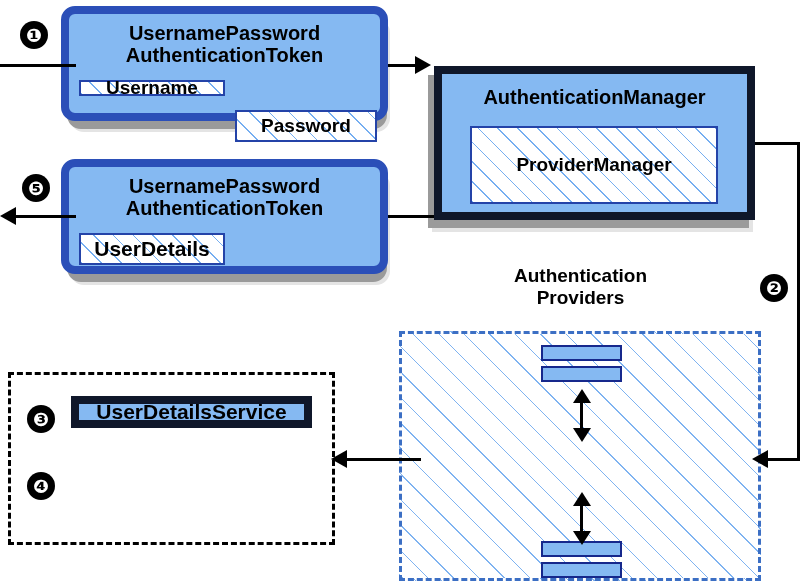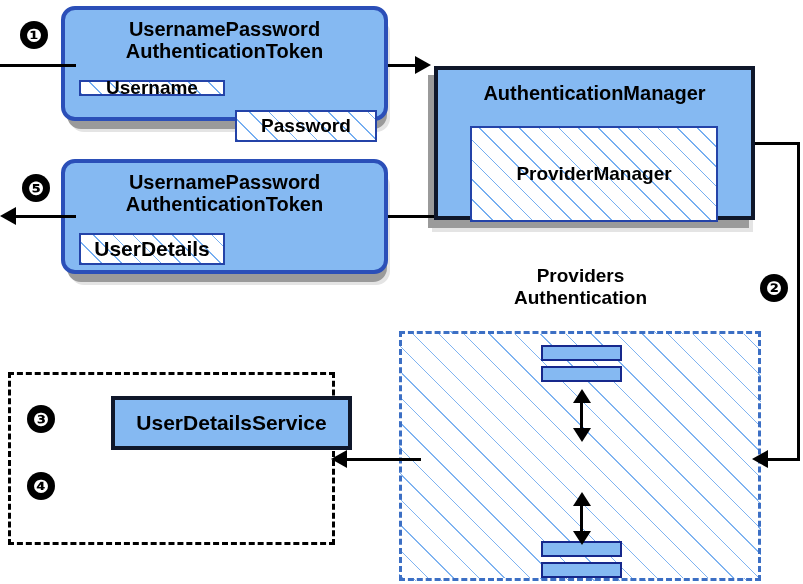--- a/index.html
+++ b/index.html
@@ -24,21 +24,21 @@
     line-height:1;
     z-index:40;
   }
 
   
   .shadow-dark{background:#9a9a9a;}
   .shadow-light{background:#e4e4e4;}
 
   .bluebox{
     background:#85b9f2;
-    border:4px solid #0f172a;
+    border:8px solid #0f172a;
     box-sizing:border-box;
     display:flex;align-items:center;justify-content:center;
     text-align:center;
     font-weight:bold;
     color:#000000;
     z-index:20;
   }
   .bluebox.rounded{border-radius:14px;border-color:#2b4fb8;}
 
   
@@ -126,21 +126,21 @@
   <div class="abs line-h" style="left:388px;top:64px;width:36px;"></div>
   <div class="abs arrow arrow-right" style="left:415px;top:56px;"></div>
 
   <div class="abs shadow-light" style="left:432px;top:79px;width:321px;height:153px;"></div>
   <div class="abs shadow-dark" style="left:428px;top:75px;width:321px;height:153px;"></div>
 
   <div class="abs bluebox" style="left:434px;top:66px;width:321px;height:154px;flex-direction:column;justify-content:flex-start;padding-top:12px;">
     <div style="font-size:20px;">AuthenticationManager</div>
   </div>
 
-  <div class="abs hatch-white" style="left:470px;top:126px;width:248px;height:96px;font-size:19px;">
+  <div class="abs hatch-white" style="left:470px;top:126px;width:248px;height:78px;font-size:19px;">
     <span>ProviderManager</span>
   </div>
 
   <div class="abs badge" style="left:22px;top:174px;">❺</div>
 
   <div class="abs line-h" style="left:14px;top:215px;width:62px;"></div>
   <div class="abs arrow arrow-left" style="left:0px;top:207px;"></div>
 
   <div class="abs shadow-light" style="left:70px;top:172px;width:320px;height:113px;border-radius:14px;"></div>
   <div class="abs shadow-dark" style="left:67px;top:169px;width:320px;height:113px;border-radius:14px;"></div>
@@ -159,22 +159,22 @@
   <div class="abs line-h" style="left:388px;top:215px;width:46px;"></div>
 
   <div class="abs line-h" style="left:755px;top:142px;width:45px;"></div>
   <div class="abs line-v" style="left:797px;top:142px;height:318px;"></div>
   <div class="abs line-h" style="left:766px;top:458px;width:34px;"></div>
   <div class="abs arrow arrow-left" style="left:752px;top:450px;"></div>
 
   <div class="abs badge" style="left:760px;top:274px;">❷</div>
 
   <div class="abs title-text" style="left:478px;top:265px;width:205px;">
+    <div>Authentication</div>
     <div>Providers</div>
-    <div>Authentication</div>
   </div>
 
   <div class="abs providers-region" style="left:399px;top:331px;width:362px;height:250px;"></div>
 
   <div class="abs smallbar" style="left:541px;top:345px;width:81px;height:16px;"></div>
   <div class="abs smallbar" style="left:541px;top:366px;width:81px;height:16px;"></div>
 
   <div class="abs line-v" style="left:580px;top:392px;height:40px;"></div>
   <div class="abs arrow arrow-up" style="left:573px;top:389px;"></div>
   <div class="abs arrow arrow-down" style="left:573px;top:428px;"></div>
@@ -192,20 +192,20 @@
   <div class="abs line-h" style="left:345px;top:458px;width:76px;"></div>
   <div class="abs arrow arrow-left" style="left:331px;top:450px;"></div>
 
   <div class="abs dashed-black" style="left:8px;top:372px;width:327px;height:173px;"></div>
 
   <div class="abs badge" style="left:27px;top:405px;">❸</div>
   <div class="abs badge" style="left:27px;top:472px;">❹</div>
 
   <div class="abs shadow-light" style="left:61px;top:409px;width:244px;height:40px;"></div>
   <div class="abs shadow-dark" style="left:65px;top:405px;width:244px;height:40px;"></div>
-  <div class="abs bluebox" style="left:71px;top:396px;width:241px;height:54px;font-size:21px;margin-left:40px;">
+  <div class="abs bluebox" style="left:71px;top:396px;width:241px;height:32px;font-size:21px;">
     <span>UserDetailsService</span>
   </div>
 
   <div class="abs shadow-light" style="left:61px;top:478px;width:244px;height:40px;"></div>
   <div class="abs shadow-dark" style="left:65px;top:474px;width:244px;height:40px;"></div>
 
 </div>
 
 </body></html>

